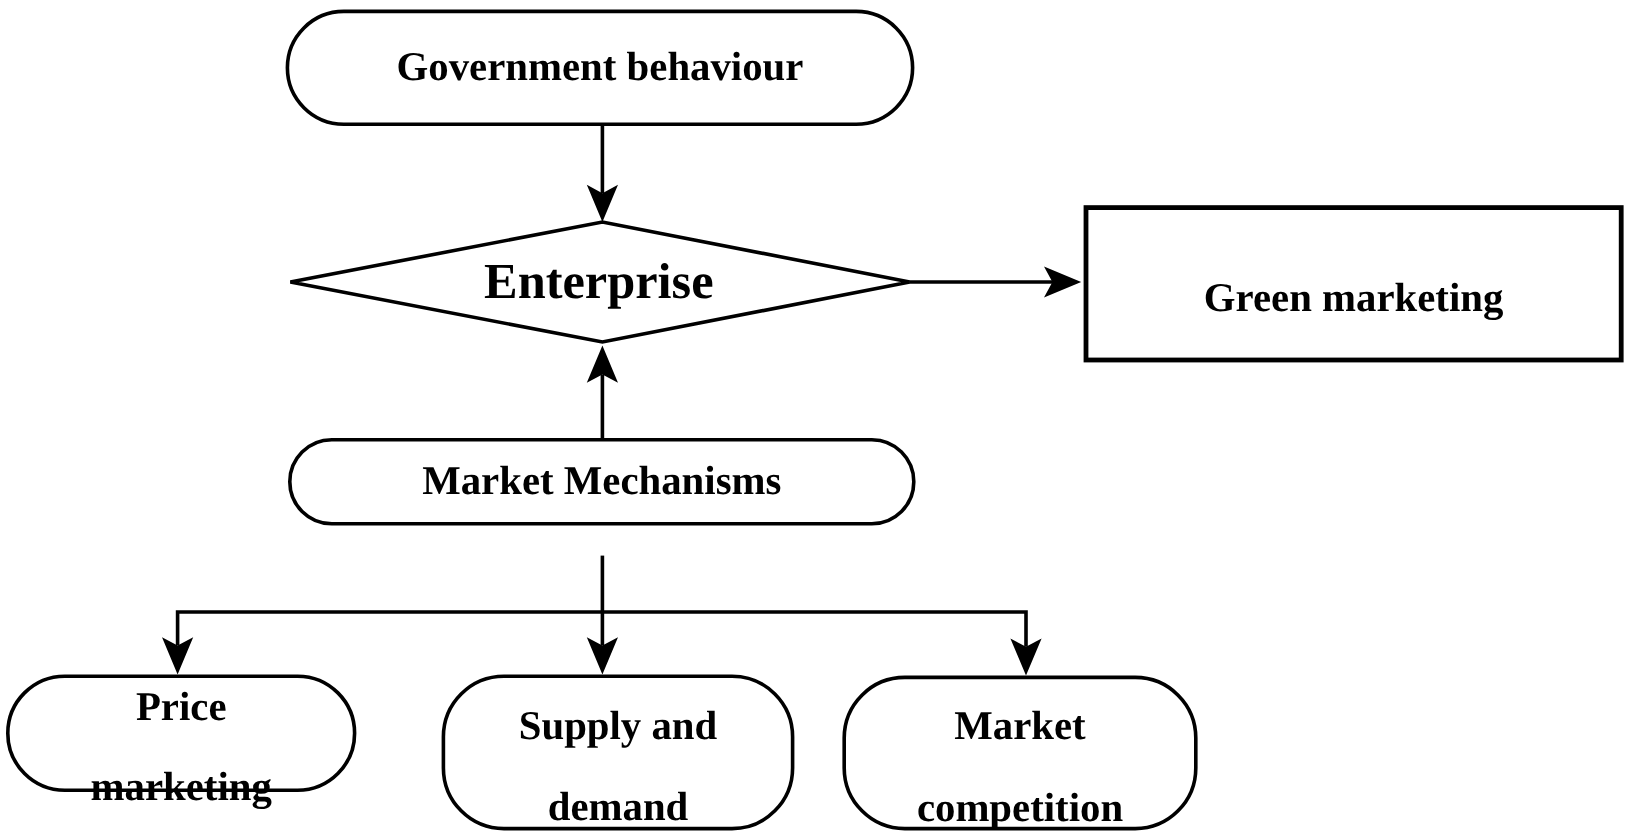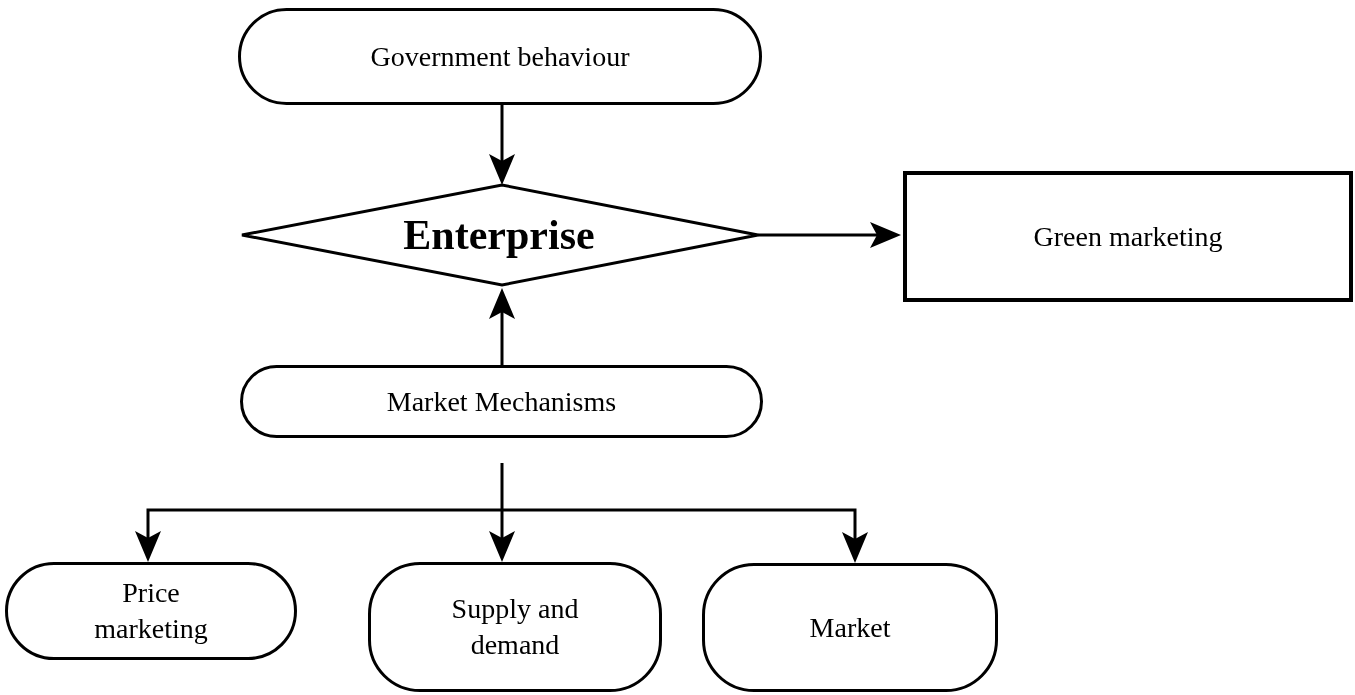--- a/index.html
+++ b/index.html
@@ -38,37 +38,38 @@
   }
   .node {
     position: absolute;
     display: flex;
     align-items: center;
     justify-content: center;
     text-align: center;
     background: var(--background);
     border: 3px solid var(--stroke);
     color: var(--text);
-    font-size: 28px;
+    font-size: 34px;
     line-height: 1.27;
+    font-weight: bold;
   }
   .stadium { border-radius: 60px; }
   .rounded { border-radius: 52px; }
   .rect    { border-radius: 0; border-width: 4px; }
   .diamond-label {
     position: absolute;
     display: flex;
     align-items: center;
     justify-content: center;
     text-align: center;
     color: var(--text);
     font-size: 42px;
     background: transparent;
   }
-  .line { display: block; }
+  .line { display: block; margin-top: 24px; }
 
   
   #node-government        { left: 238px; top: 8px;   width: 524px; height: 97px;  }
   #label-enterprise       { left: 240px; top: 185px; width: 518px; height: 100px; font-weight: bold; }
   #node-green-strategy    { left: 903px; top: 171px; width: 450px; height: 131px; }
   #node-market-mechanisms { left: 240px; top: 365px; width: 523px; height: 73px;  }
   #node-price-mechanism   { left: 5px;   top: 562px; width: 292px; height: 98px; }
   #node-supply-demand     { left: 368px; top: 562px; width: 294px; height: 130px; }
   #node-market-competition{ left: 702px; top: 563px; width: 296px; height: 129px; }
 </style>
@@ -127,16 +128,17 @@
   <div class="node rounded" id="node-supply-demand">
     <div>
       <span class="line">Supply and</span>
       <span class="line">demand</span>
     </div>
   </div>
 
   <div class="node rounded" id="node-market-competition">
     <div>
       <span class="line">Market</span>
+      <span class="line">competition</span>
     </div>
   </div>
 
 </div>
 
 </body></html>

